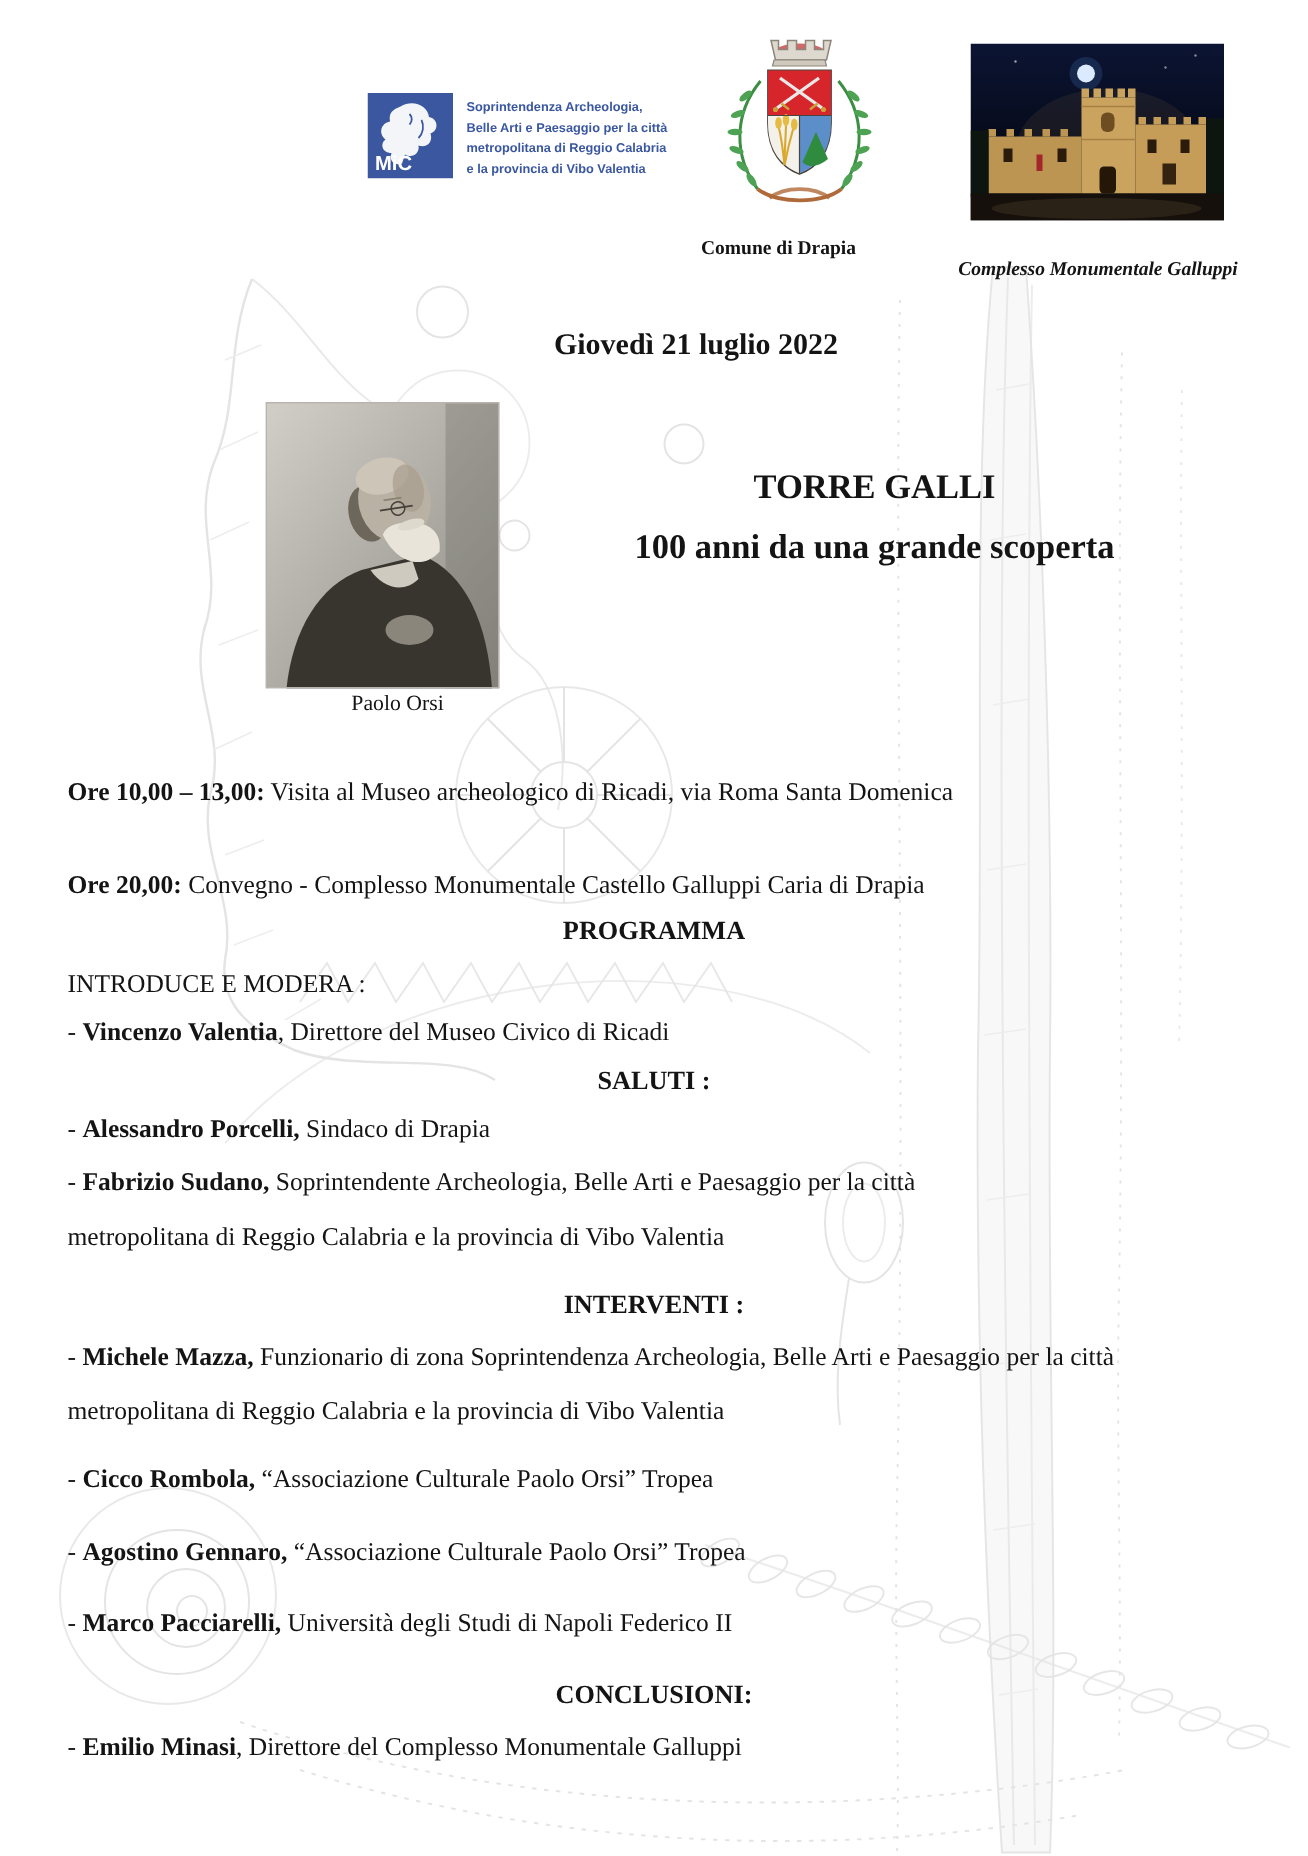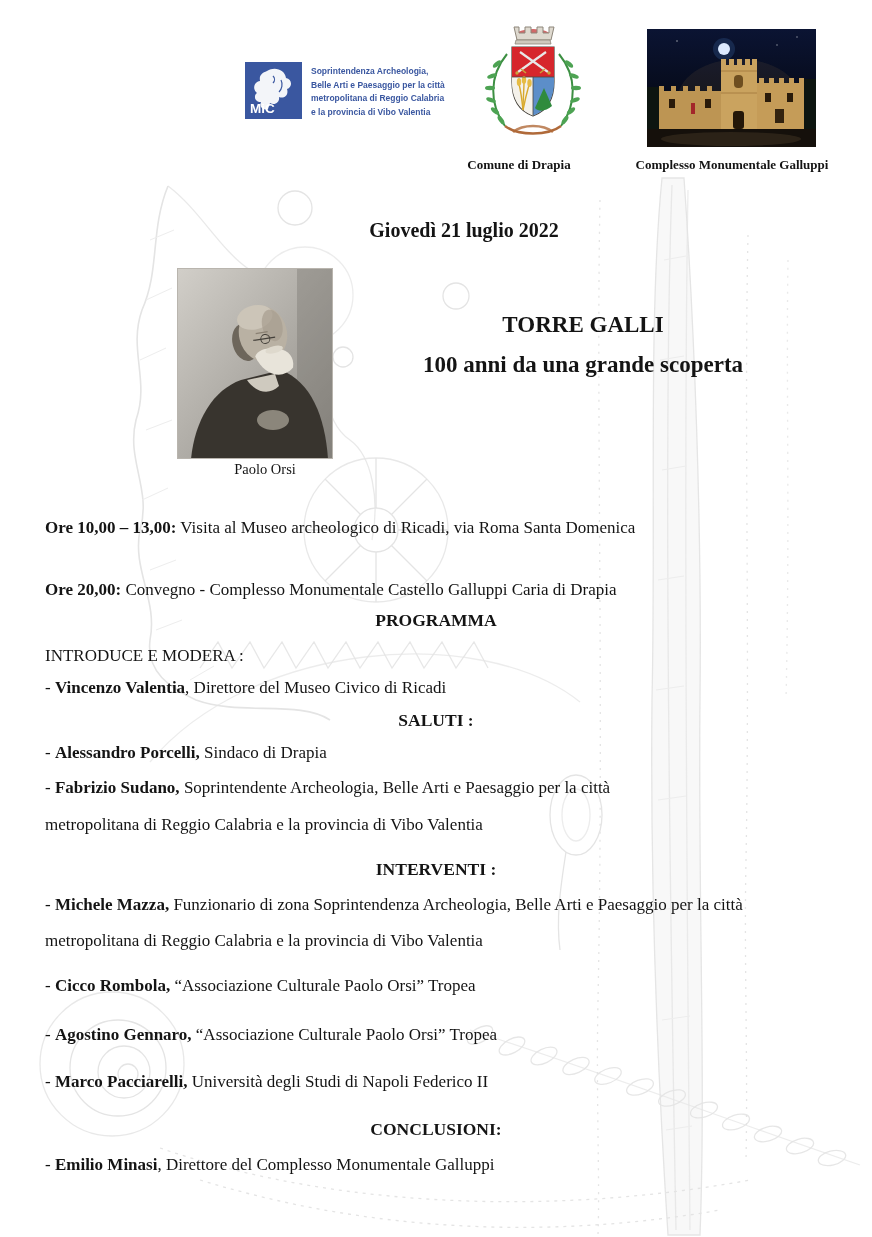--- a/index.html
+++ b/index.html
@@ -9,21 +9,21 @@
   
   .muri{position:absolute;top:30px;left:62px;}
   .mic{position:absolute;top:62px;left:245px;display:flex;gap:9px;align-items:flex-start;}
   .mic-text{font-family:"Liberation Sans",sans-serif;font-size:8.5px;line-height:13.5px;
             font-weight:700;color:#3a57a0;padding-top:3px;width:140px;}
   .mic-text span{display:block;}
   .stemma{position:absolute;top:20px;left:483px;}
   .galluppi{position:absolute;top:29px;left:647px;}
   .logo-caption{position:absolute;font-size:13px;font-weight:700;text-align:center;white-space:nowrap;}
   .cap-comune{top:157px;left:444px;width:150px;}
-  .cap-galluppi{top:157px;left:622px;width:220px;}
+  .cap-galluppi{top:171px;left:622px;width:220px;font-style:italic;}
   
   .date{position:absolute;top:219px;left:0;width:872px;text-align:center;font-size:20px;font-weight:700;margin-left:28px;}
   .orsi{position:absolute;top:268px;left:177px;}
   .orsi-caption{position:absolute;top:461px;left:185px;width:160px;text-align:center;font-size:14.5px;}
   .title-block{position:absolute;top:305px;left:348px;width:470px;text-align:center;
                font-size:23px;font-weight:700;line-height:40px;}
   
   .line{position:absolute;left:45px;font-size:17px;white-space:nowrap;}
   .heading{position:absolute;left:0;width:872px;text-align:center;font-size:17.5px;font-weight:700;white-space:nowrap;}
   b{font-weight:700;margin-top:16px;}

